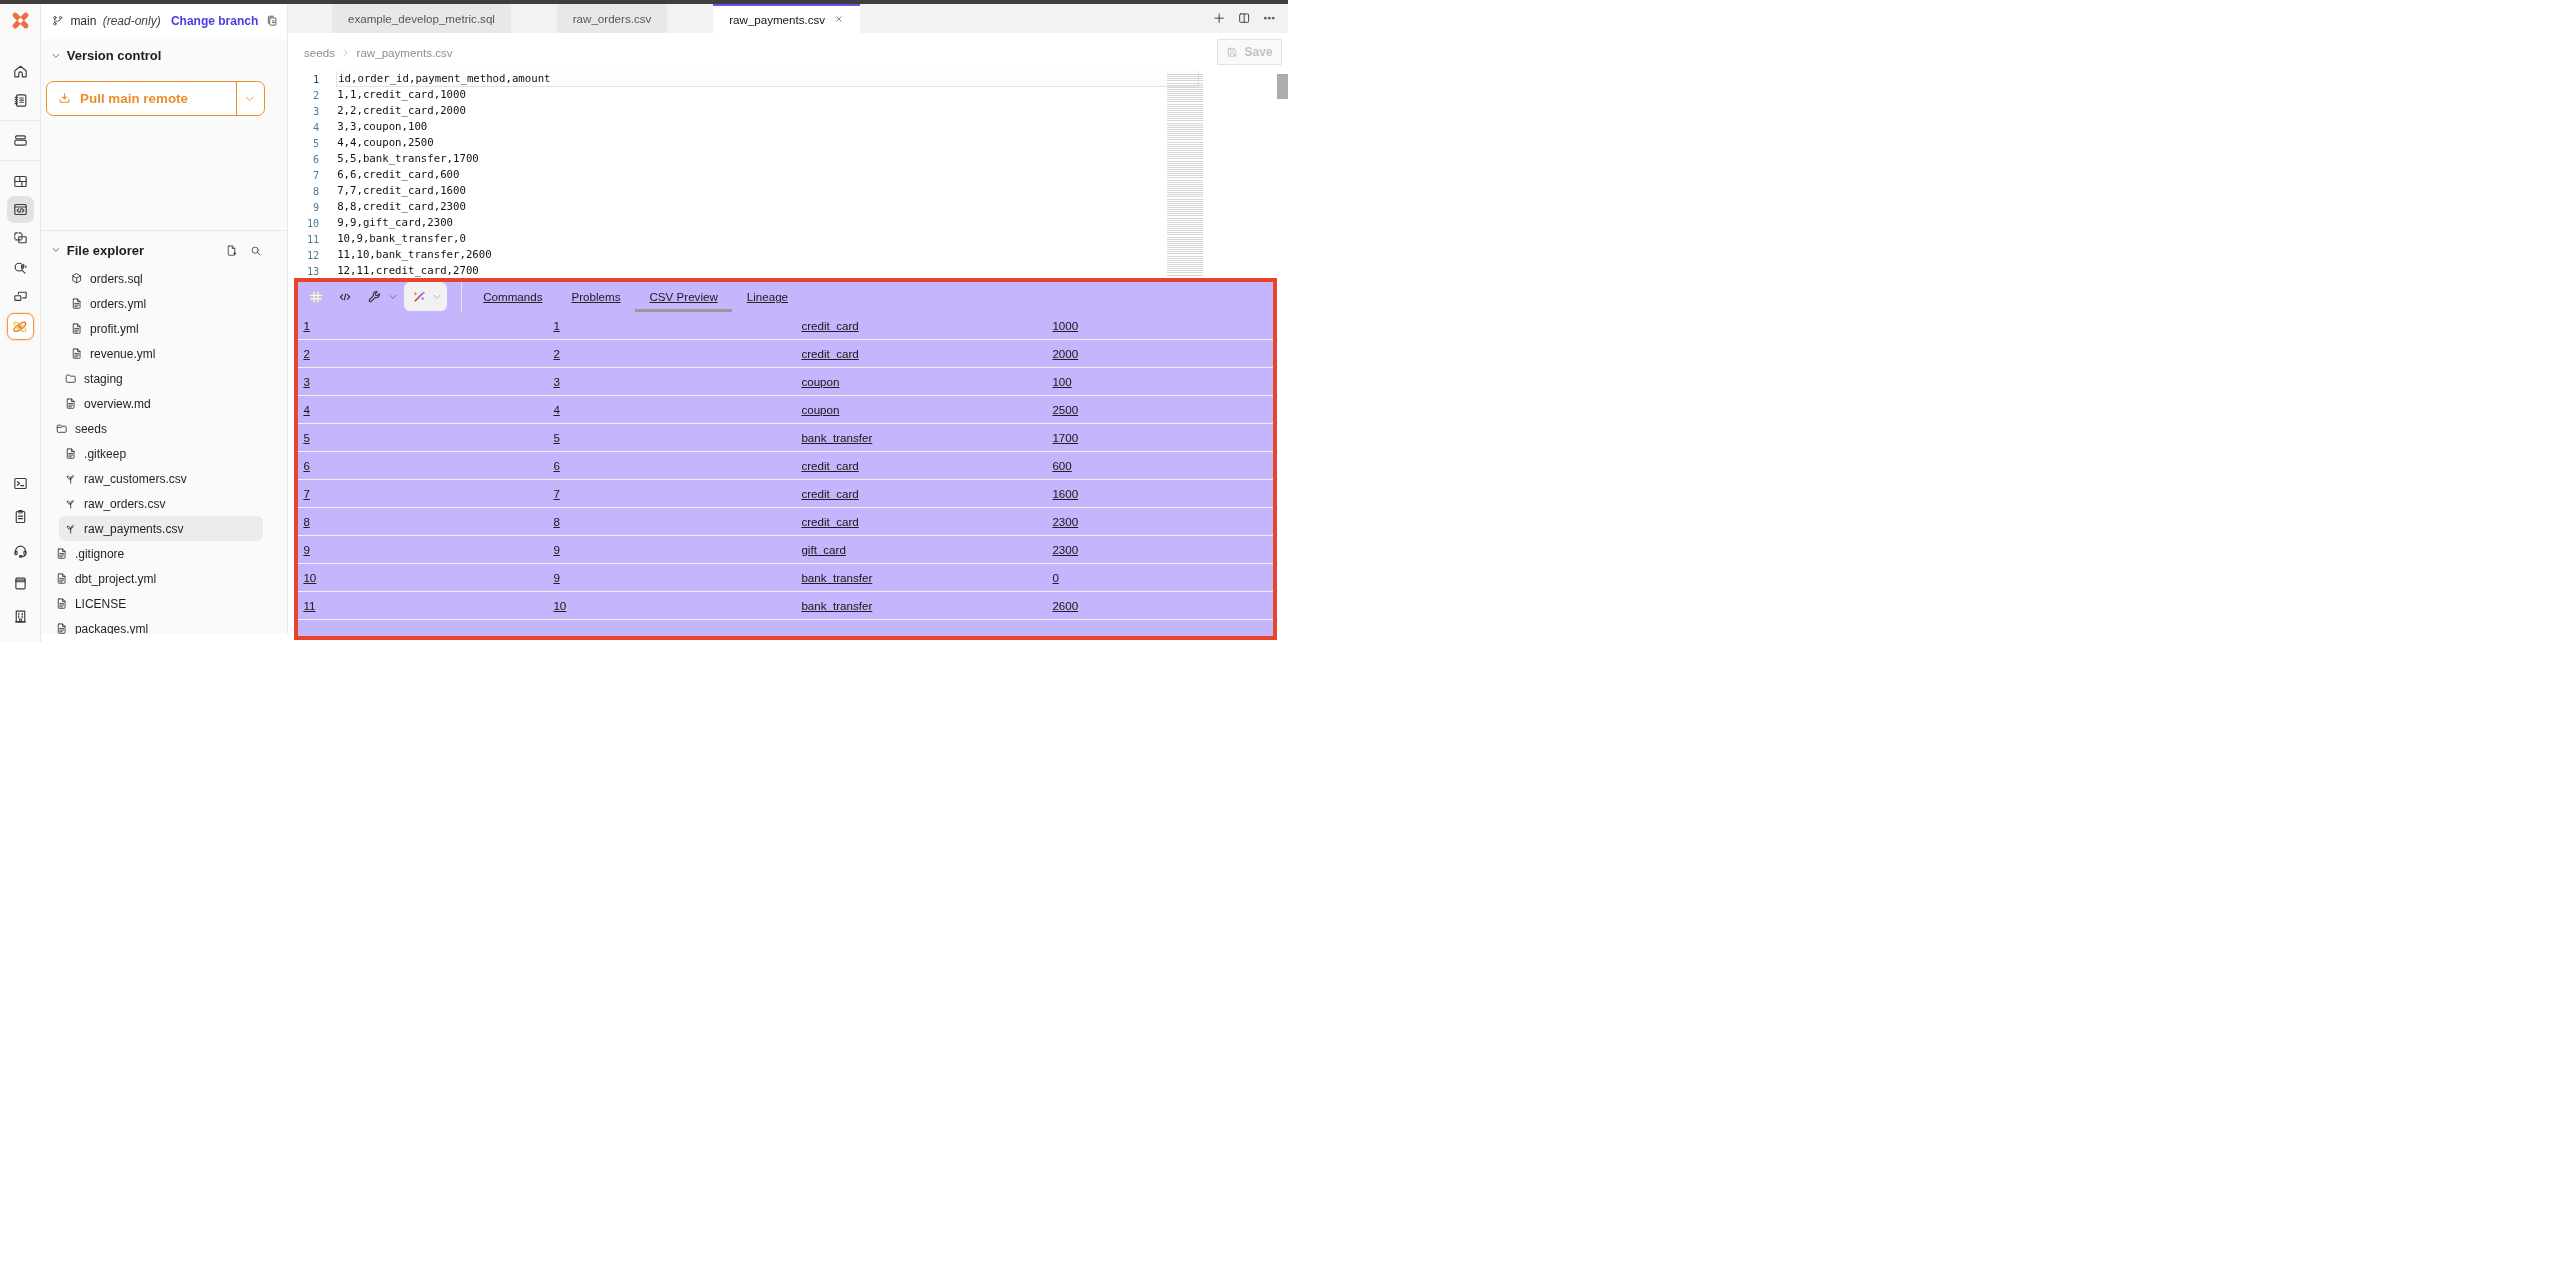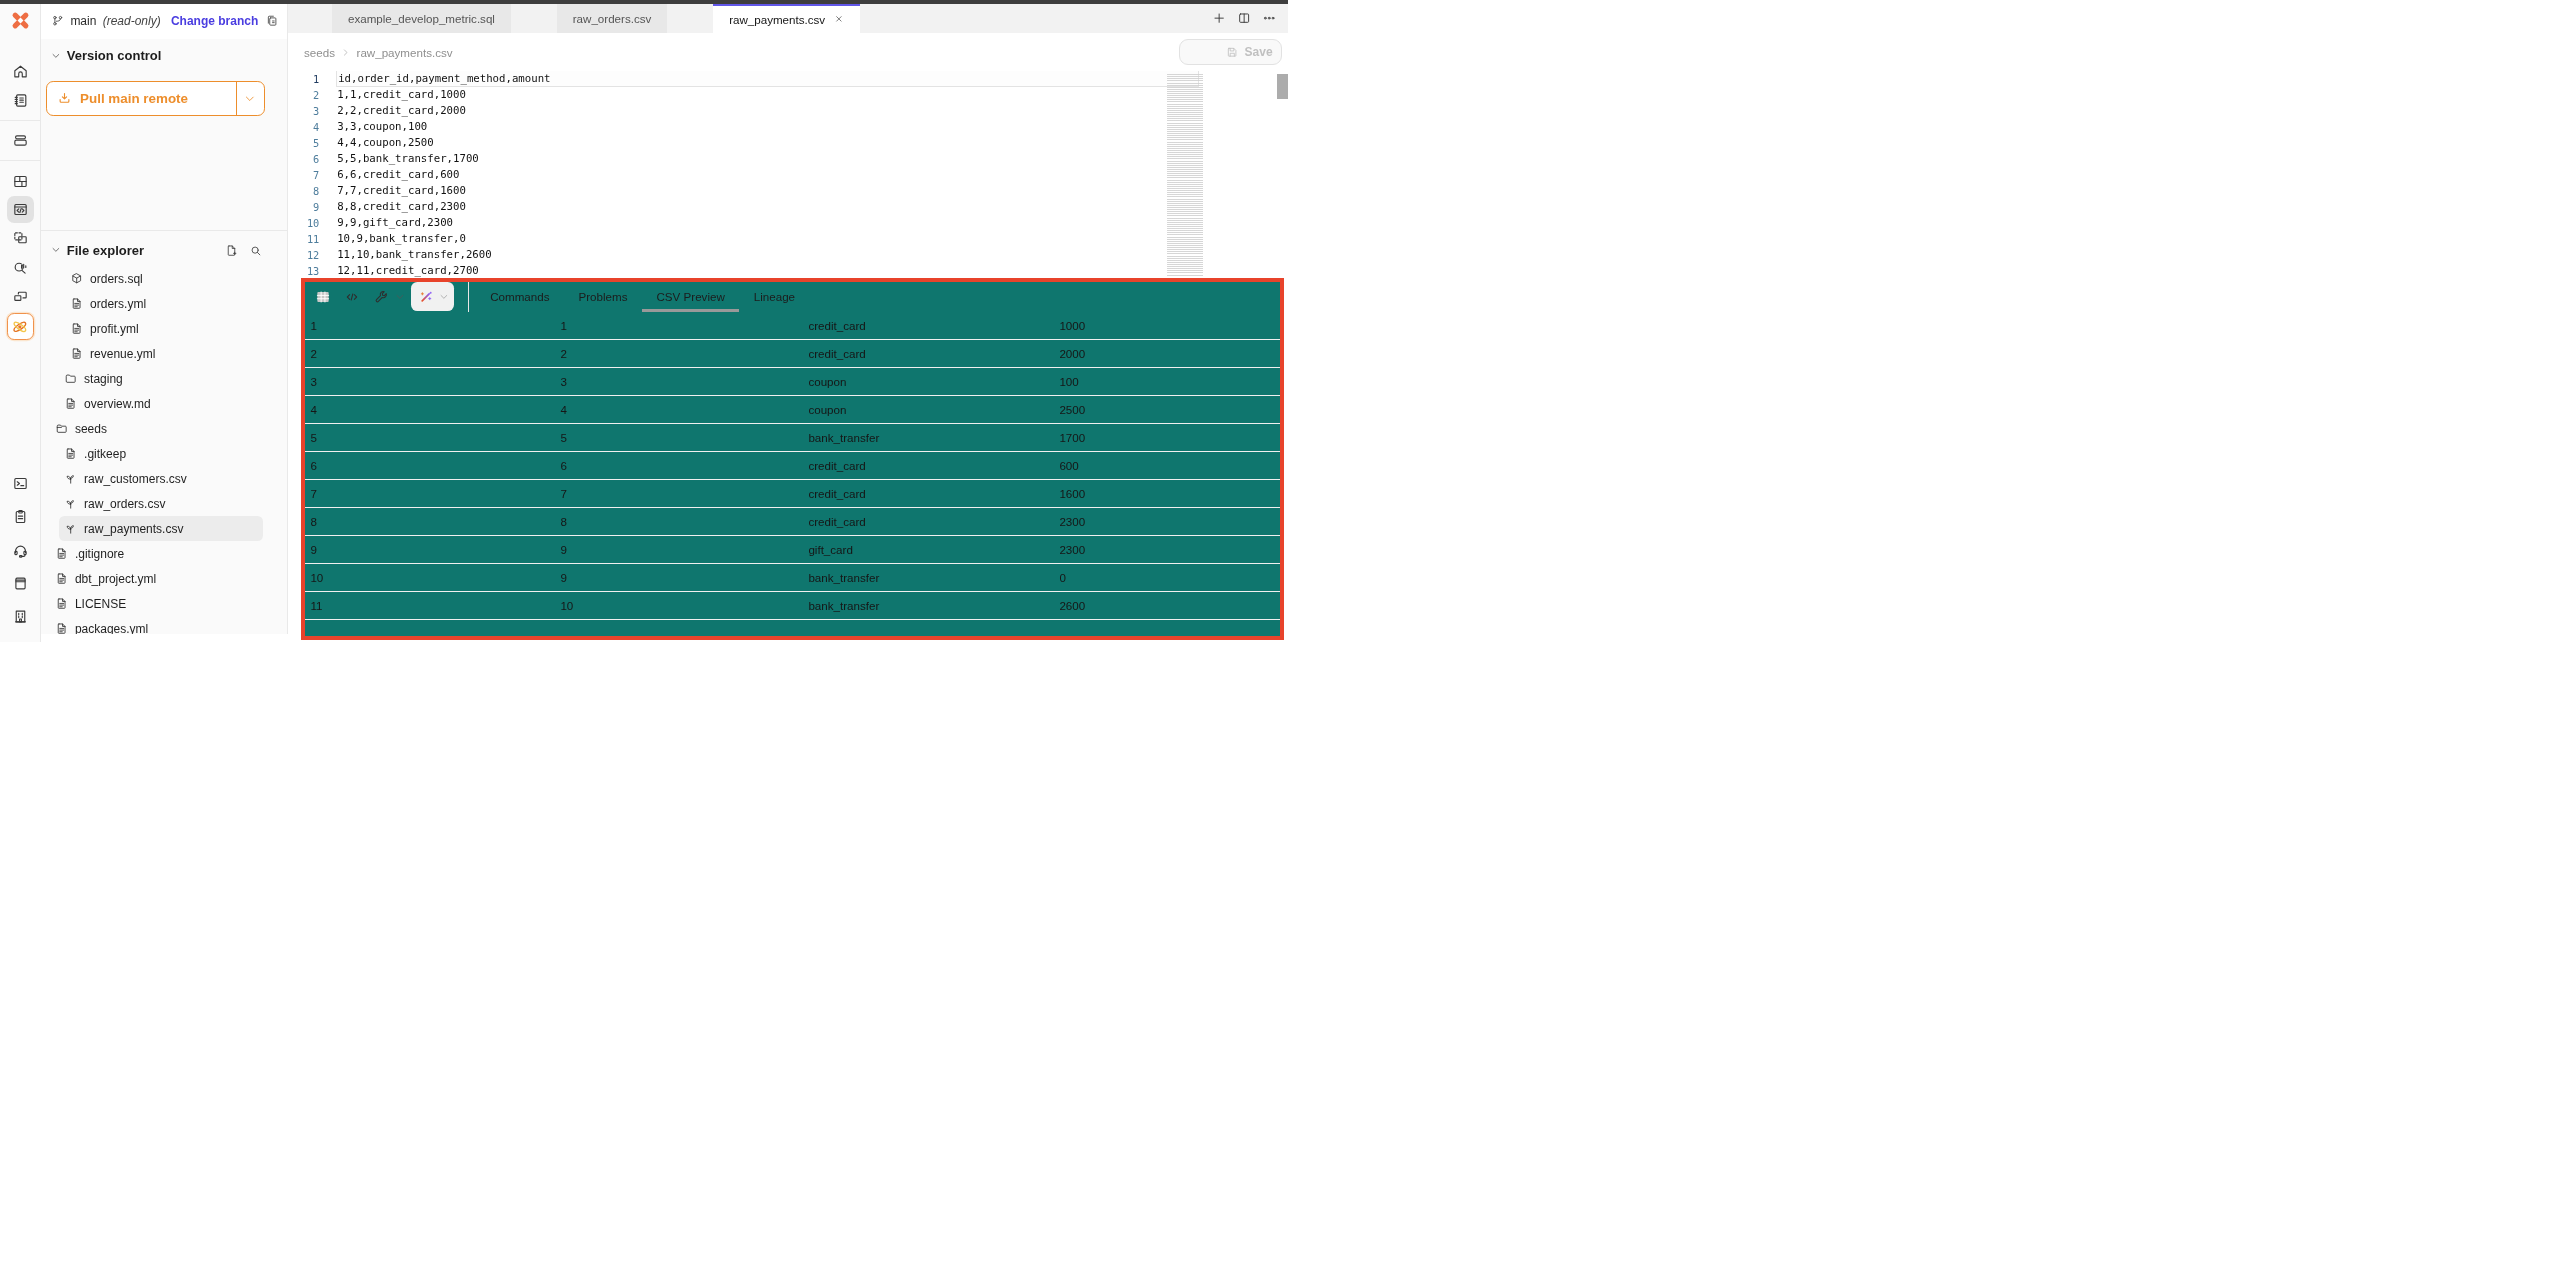--- a/index.html
+++ b/index.html
@@ -71,40 +71,40 @@
   .tab .close{margin-left:9px;display:flex;cursor:pointer;}
   .tab .close svg{width:9.8px;height:9.8px;stroke:#444;stroke-width:1.7;stroke-linecap:round;}
   .tab-actions{margin-left:auto;display:flex;align-items:center;gap:10.7px;padding-right:11.6px;}
   .tab-actions .act{cursor:pointer;display:flex;}
   .tab-actions svg{width:14.3px;height:14.3px;stroke:#3c3c3c;fill:none;stroke-width:1.6;stroke-linecap:round;}
 
   .editor-header{position:absolute;left:0;top:29.5px;right:0;height:38px;background:#fff;
                  display:flex;align-items:center;}
   .breadcrumb{display:flex;align-items:center;gap:6.3px;padding-left:16px;font-size:11.6px;color:#8f8f8f;}
   .breadcrumb .sep svg{width:9px;height:9px;stroke:#9a9a9a;fill:none;stroke-width:1.6;stroke-linecap:round;}
-  .save-btn{position:absolute;right:6.3px;top:6.3px;width:63px;height:24px;border:0.9px solid #e2e2e2;border-radius:9px;
-            background:#f9f9f9;display:flex;align-items:center;justify-content:center;gap:6.3px;cursor:default;padding-left:38px;}
+  .save-btn{position:absolute;right:6.3px;top:6.3px;width:63px;height:24px;border:0.9px solid #e2e2e2;border-radius:1px;
+            background:#f9f9f9;display:flex;align-items:center;justify-content:center;gap:6.3px;cursor:default;}
   .save-btn svg{width:12.5px;height:12.5px;stroke:#bdbdbd;fill:none;stroke-width:1.5;stroke-linecap:round;stroke-linejoin:round;}
   .save-btn span{font-size:12px;font-weight:600;color:#c0c0c0;}
 
   .editor{position:absolute;left:0;top:67px;right:0;height:210px;background:#fff;overflow:hidden;}
   .ed-row{height:16px;display:flex;align-items:center;padding-right:89px;}
   .gutter{width:42px;flex:none;text-align:right;padding-right:10.7px;box-sizing:border-box;
           font-family:"DejaVu Sans Mono",monospace;font-size:10.3px;color:#4e7d9c;}
   .ed-row.current .gutter{color:#1f3a5f;}
   .ed-text{flex:1;font-family:"DejaVu Sans Mono",monospace;font-size:10.7px;color:#111;
            white-space:pre;line-height:15px;padding-left:7.2px;}
   .ed-row.current .ed-text{border:0.9px solid #e3e3e3;background:#fdfdfd;margin-left:6.3px;padding-left:0.9px;}
   .minimap{position:absolute;top:2.7px;right:85px;width:36px;height:202px;opacity:.85;
            background:repeating-linear-gradient(to bottom,#cfcfcf 0 0.9px,transparent 0.9px 1.9px);}
   .ed-scroll{position:absolute;top:2.7px;right:0;width:10.7px;height:25px;background:#acacac;}
 
   
-  .panel{position:absolute;left:13px;top:274px;width:983px;height:362px;box-sizing:border-box;
-         border:4.5px solid #e8432b;background:#0f766e;overflow:hidden;}
+  .panel{position:absolute;left:6px;top:274px;width:983px;height:362px;box-sizing:border-box;
+         border:4.5px solid #e8432b;background:#c4b5fd;overflow:hidden;text-decoration:underline;}
   .panel-toolbar{height:30px;display:flex;align-items:center;padding-left:6.3px;position:relative;}
   .tool-btn{width:23px;height:23px;display:flex;align-items:center;justify-content:center;cursor:pointer;margin-right:6.3px;}
   .tool-btn svg{width:16px;height:16px;stroke:#2e2e2e;fill:none;stroke-width:1.6;stroke-linecap:round;stroke-linejoin:round;}
   .tool-group{display:flex;align-items:center;cursor:pointer;margin-right:6.3px;}
   .tool-group .chev svg{width:9.8px;height:9.8px;stroke:#555;fill:none;stroke-width:1.8;stroke-linecap:round;}
   .wand-pill{background:#f1f1f1;border-radius:6.3px;padding:2.7px 5.4px 2.7px 3.6px;}
   .wand-pill .chev svg{stroke:#9a9a9a;}
   .tool-sep{width:0.9px;height:30px;background:#e7e7e7;margin:0 0 0 7.2px;}
   .panel-tabs{display:flex;align-items:center;height:30px;margin-left:21.5px;gap:29px;}
   .panel-tab{font-size:11.6px;color:#1c1c1c;cursor:pointer;position:relative;height:30px;display:flex;align-items:center;}

